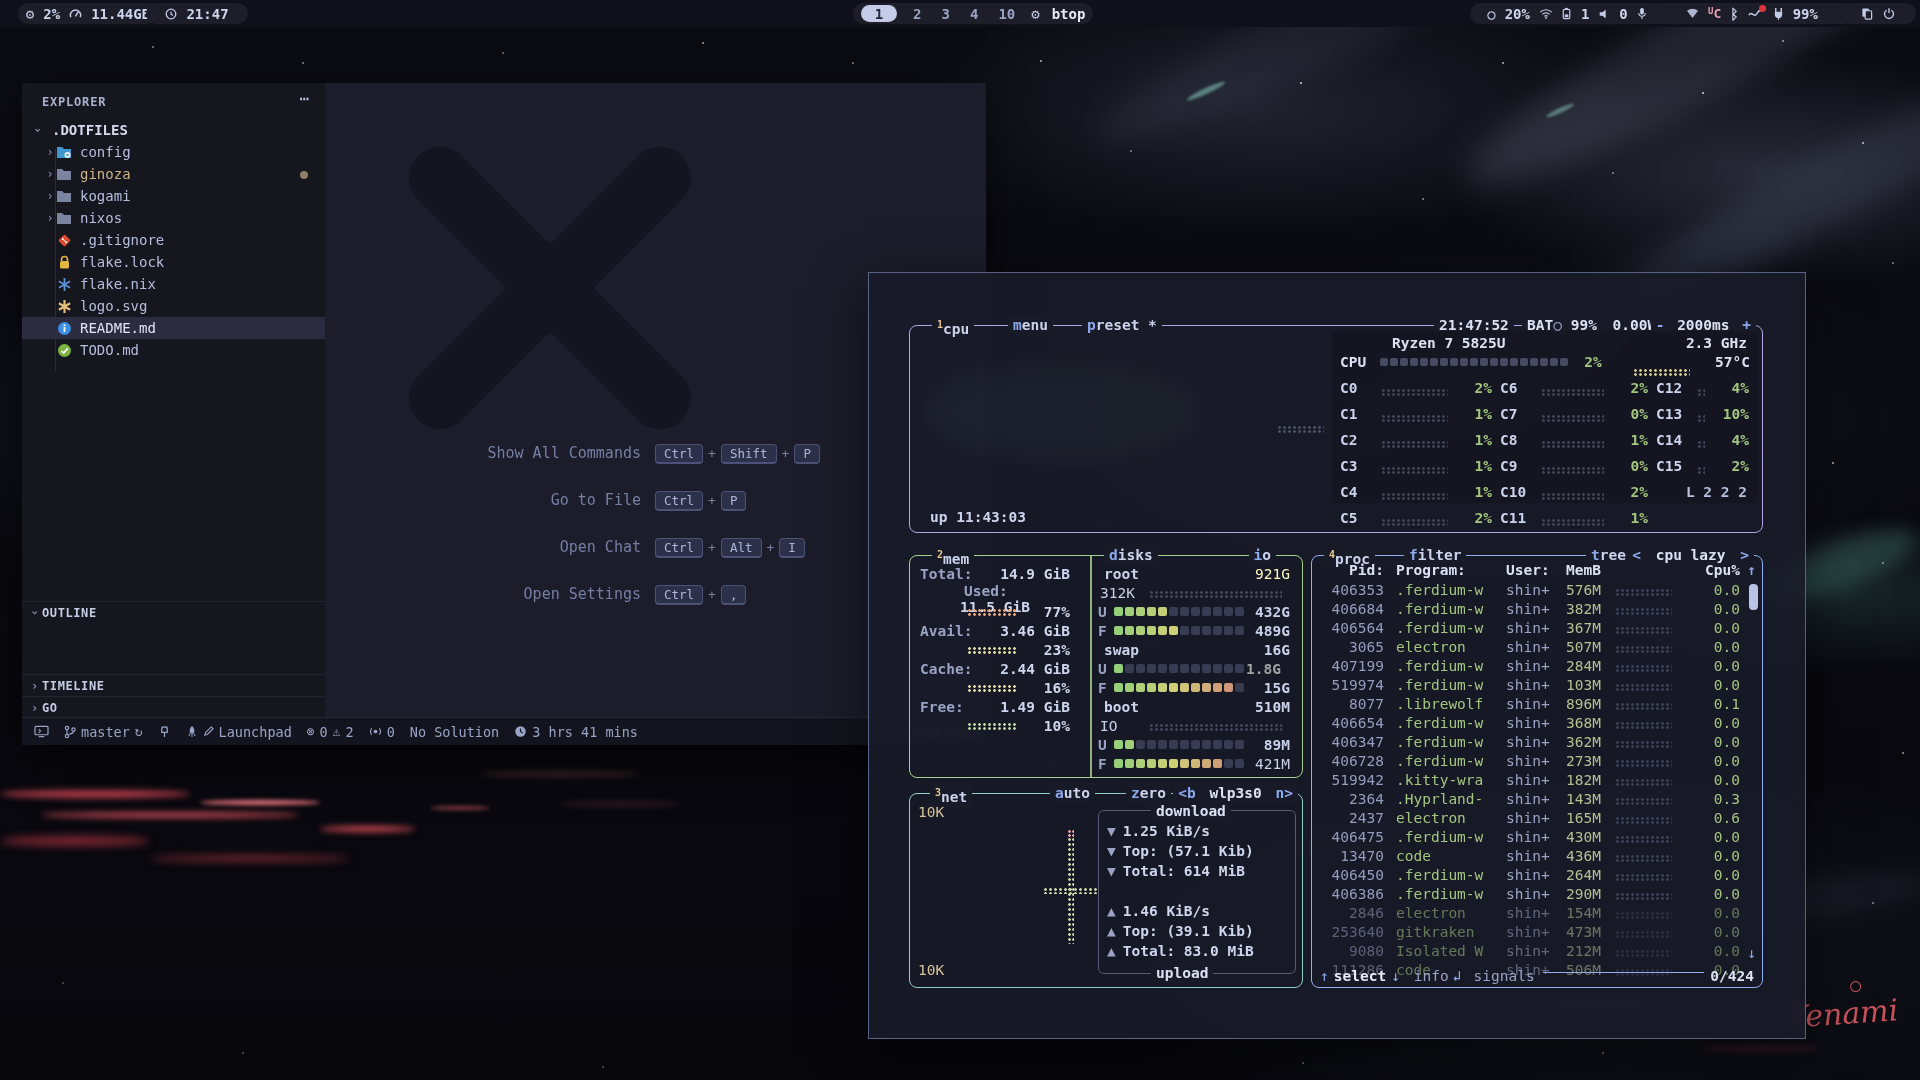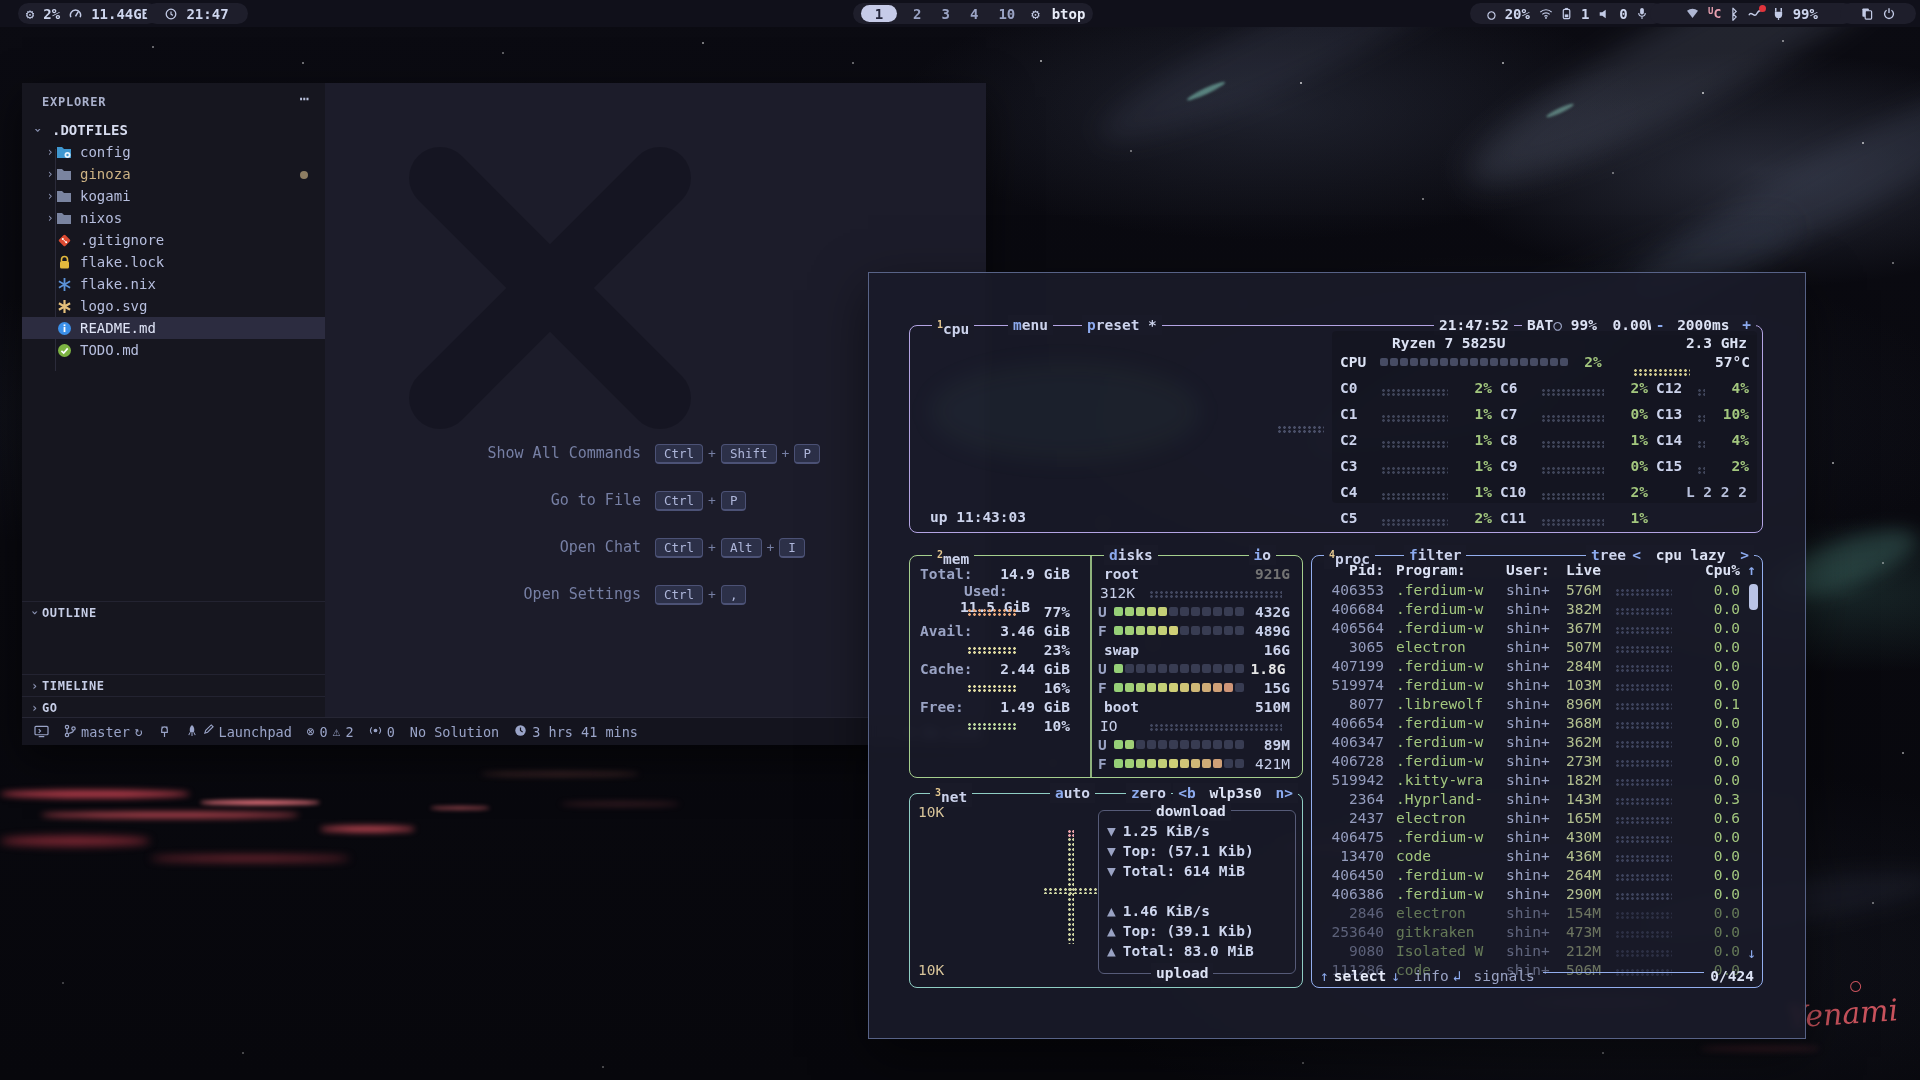--- a/index.html
+++ b/index.html
@@ -65,21 +65,21 @@
   #watermark{position:absolute;left:75px;top:55px;opacity:.55}
   #shortcuts{position:absolute;left:70px;top:360px;width:520px;display:flex;flex-direction:column;gap:26px}
   .sc-row{display:flex;align-items:center;justify-content:flex-end;gap:14px}
   .sc-label{width:210px;text-align:right;color:#767fa4;font-size:15px;line-height:21px}
   .sc-keys{width:260px;display:flex;align-items:center;gap:5px;flex:none}
   .kbd{background:#2c3048;border:1px solid #4c5276;border-bottom-width:2px;border-radius:4px;
        color:#aeb6da;font-size:12.5px;padding:1px 8px}
   .kplus{color:#767fa4;font-size:13px}
   #statusbar{position:absolute;left:0;top:634px;width:964px;height:28px;background:#14141e;border-top:1px solid #262634;
              display:flex;align-items:center;color:#9aa4c8;font-size:13.5px;padding:0 12px;box-sizing:border-box;gap:15px}
-  .sb-item{display:flex;gap:5px;white-space:nowrap}
+  .sb-item{display:flex;align-items:center;gap:5px;white-space:nowrap}
   .sb-item .uico{font-size:13px}
   #golive{position:absolute;right:6px;top:0;height:28px;display:flex;align-items:center;gap:6px;color:#9aa4c8}
 
   
   #btop{left:868px;top:272px;width:936px;height:765px;z-index:3;background:rgba(26,27,41,.90);
         border:1px solid rgba(140,160,215,.55);box-shadow:0 18px 50px rgba(0,0,0,.5);
         backdrop-filter:blur(5px);font-size:14.5px;color:#c3cae6}
   .bx{position:absolute;border:1.5px solid;border-radius:8px}
   .chip{position:absolute;top:-11px;background:#191a28;padding:0 5px;font-weight:700;font-size:14.5px;
         color:#ccd3ec;white-space:nowrap;line-height:20px}
@@ -657,21 +657,21 @@
         </div>
         <div class="brow" style="position: relative; height: 19px; width: 150px;">
           <span class="dots" style="position: absolute; left: 48px; top: 7px; width: 48px; --dc: #b8d49c;"></span>
           <span class="memval" style="font-weight: 700;">10%</span>
         </div>
       </div>
     <div style="position:absolute;left:180px;top:0;bottom:0;width:1.5px;background:#a5cf8d;opacity:.85"></div>
     <div id="disk-rows" style="position:absolute;left:188px;top:8px;width:192px">
         <div class="brow" style="position: relative; height: 19px; width: 192px;">
           <span style="margin-left: 6px; color: rgb(204, 211, 236); font-weight: 700;">root</span>
-          <span style="flex: 1 1 0%; text-align: right; color: #737373; font-weight: 700;">921G</span>
+          <span style="flex: 1 1 0%; text-align: right; color: #fef9c3; font-weight: 400;">921G</span>
         </div>
         <div class="brow" style="position: relative; height: 19px; width: 192px;">
           <span style="margin-left: 2px; color: rgb(200, 208, 234);">312K</span>
           <span class="dots" style="position: absolute; left: 52px; top: 8px; width: 132px; --dc: #42475f;"></span>
         </div>
         <div class="brow" style="position: relative; height: 19px; width: 192px;">
           <span class="dim" style="width: 16px; font-weight: 700;">U</span>
           <span style="display: flex;">
             <span class="blk" style="background: rgb(149, 207, 119);"></span>
             <span class="blk" style="background: rgb(160, 207, 119);"></span>
@@ -719,21 +719,21 @@
             <span class="blk" style="background: rgb(56, 60, 82);"></span>
             <span class="blk" style="background: rgb(56, 60, 82);"></span>
             <span class="blk" style="background: rgb(56, 60, 82);"></span>
             <span class="blk" style="background: rgb(56, 60, 82);"></span>
             <span class="blk" style="background: rgb(56, 60, 82);"></span>
             <span class="blk" style="background: rgb(56, 60, 82);"></span>
             <span class="blk" style="background: rgb(56, 60, 82);"></span>
             <span class="blk" style="background: rgb(56, 60, 82);"></span>
             <span class="blk" style="background: rgb(56, 60, 82);"></span>
           </span>
-          <span style="flex: 1 1 0%; text-align: center; color: #e5e5e5; font-weight: 600;">1.8G</span>
+          <span style="flex: 1 1 0%; text-align: left; color: #a3a3a3; font-weight: 600;">1.8G</span>
         </div>
         <div class="brow" style="position: relative; height: 19px; width: 192px;">
           <span class="dim" style="width: 16px; font-weight: 700;">F</span>
           <span style="display: flex;">
             <span class="blk" style="background: rgb(149, 207, 119);"></span>
             <span class="blk" style="background: rgb(160, 207, 119);"></span>
             <span class="blk" style="background: rgb(172, 207, 119);"></span>
             <span class="blk" style="background: rgb(184, 207, 119);"></span>
             <span class="blk" style="background: rgb(196, 207, 119);"></span>
             <span class="blk" style="background: rgb(207, 207, 119);"></span>
@@ -848,21 +848,21 @@
     <span class="chip fl-blue" style="left:92px;font-weight:600">filter</span>
     <span class="chip fl-blue" style="left:274px;font-weight:600">tree</span>
     <span class="chip" style="right:8px">
       <span class="blue">&lt;</span>
       <span class="white" style="margin:0 6px">cpu lazy</span>
       <span class="blue">&gt;</span></span>
     <div class="brow" style="left:0;top:4px;width:100%;font-weight:700;color:#dce2f4">
       <span style="width:72px;text-align:right">Pid:</span>
       <span style="width:104px;margin-left:12px">Program:</span>
       <span style="width:56px;margin-left:6px">User:</span>
-      <span style="width:46px;margin-left:4px">Live</span>
+      <span style="width:46px;margin-left:4px">MemB</span>
       <span style="flex:1;text-align:right;padding-right:22px">Cpu%</span>
       <span class="blue" style="position:absolute;right:6px">↑</span>
     </div>
     <div id="proc-rows" style="position:absolute;left:0;top:24px;width:100%">
         <div class="prow">
           <span class="c-pid">406353</span>
           <span class="c-prog">.ferdium-w</span>
           <span class="c-user">shin+</span>
           <span class="c-mem">576M</span>
           <span class="c-dots dots" style="--dc: #3c415a;"></span>

